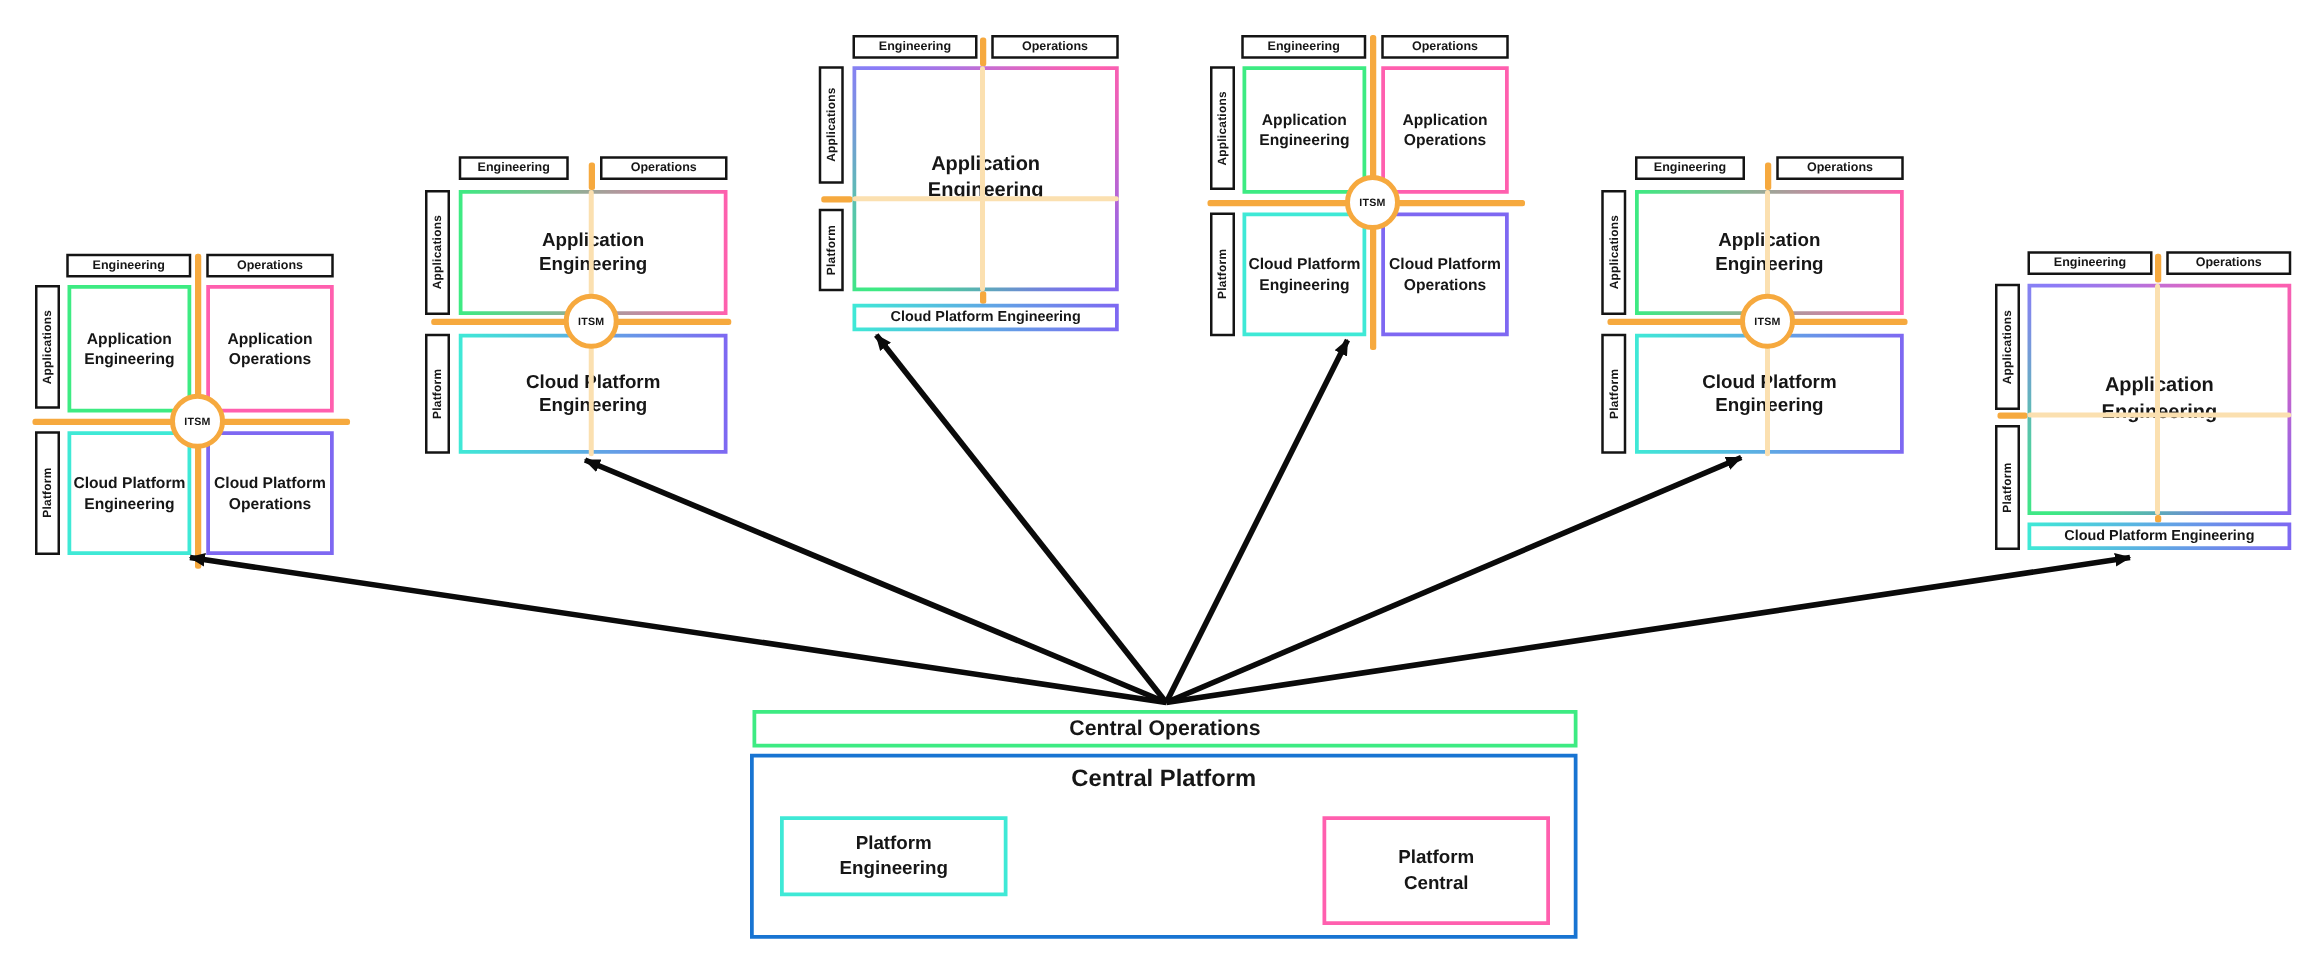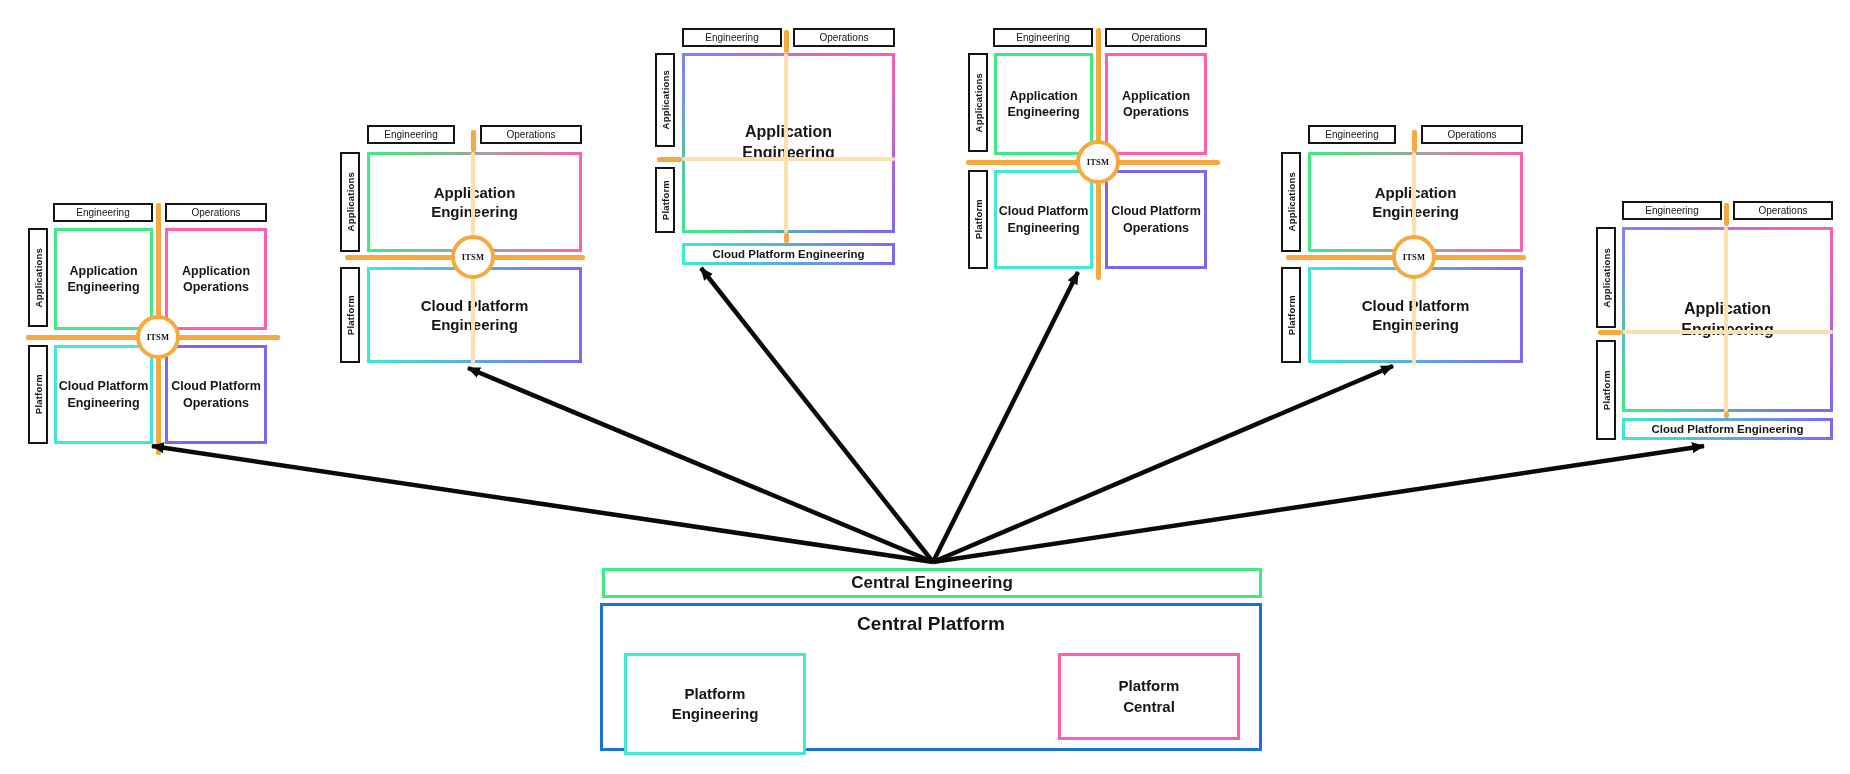--- a/index.html
+++ b/index.html
@@ -6,39 +6,39 @@
     --green:#3deb82; --pink:#ff5fae; --cyan:#3fe9d6; --purple:#7e68f2;
     --orange:#f6a93e; --orange-faint:#fbe0b0; --blue:#1874d2; --ink:#141414;
   }
   *{margin:0;padding:0;box-sizing:border-box;}
   html,body{background:#ffffff;}
   body{font-family:"Liberation Sans",sans-serif;color:#161616;}
   .stage{position:relative;width:1850px;height:774px;background:#fff;overflow:hidden;}
   .diag{position:absolute;}
   .hdr{position:absolute;height:19px;border:2.5px solid var(--ink);background:#fff;
        display:flex;align-items:center;justify-content:center;
-       font-size:10px;font-weight:normal;z-index:3;}
+       font-size:10px;font-weight:bold;z-index:3;}
   .sidebox{position:absolute;width:20px;border:2.5px solid var(--ink);background:#fff;
        display:flex;align-items:center;justify-content:center;z-index:3;}
   .sidebox span{writing-mode:vertical-rl;transform:rotate(180deg);
        font-size:9.5px;font-weight:bold;letter-spacing:.2px;white-space:nowrap;}
   .cell{position:absolute;background:#fff;display:flex;align-items:center;justify-content:center;
        text-align:center;font-weight:bold;z-index:2;border-style:solid;border-width:3px;
        font-size:12.5px;line-height:1.3;}
   .gwrap{position:absolute;padding:3px;z-index:2;}
   .gwrap .inner{width:100%;height:100%;background:#fff;display:flex;align-items:center;
        justify-content:center;text-align:center;font-weight:bold;line-height:1.3;}
   .grad-top{background:linear-gradient(90deg,var(--green),var(--pink));}
   .grad-bottom{background:linear-gradient(90deg,var(--cyan),var(--purple));}
   .grad-mono{background:conic-gradient(from 45deg,var(--pink) 0deg,var(--purple) 90deg,var(--green) 180deg,#8a7cf8 270deg,var(--pink) 360deg);}
   .oline{position:absolute;background:var(--orange);z-index:1;border-radius:2px;}
   .oline.faint{background:var(--orange-faint);z-index:3;}
   .itsm{position:absolute;width:44px;height:44px;border-radius:50%;background:#fff;
        border:4px solid var(--orange);z-index:4;display:flex;align-items:center;
-       justify-content:center;font-size:8.5px;font-weight:bold;letter-spacing:.2px;font-family:Liberation Serif, serif;}
+       justify-content:center;font-size:8.5px;font-weight:bold;letter-spacing:.2px;}
   .stack-label{font-size:15px;max-width:140px;}
   .mono-label{font-size:16px;max-width:150px;}
   .strip-label{font-size:11.5px;}
   .arrow-layer{position:absolute;left:0;top:0;width:1850px;height:774px;z-index:8;pointer-events:none;}
   .cbox{position:absolute;background:#fff;display:flex;align-items:center;justify-content:center;
        font-weight:bold;text-align:center;}
   .ops-box{border:3px solid var(--green);font-size:17px;z-index:5;}
   .plat-box{border:3.5px solid var(--blue);z-index:5;flex-direction:column;justify-content:flex-start;}
   .plat-title{font-size:19px;font-weight:bold;margin-top:7px;}
   .pchild{position:absolute;background:#fff;display:flex;align-items:center;justify-content:center;
@@ -246,26 +246,26 @@
       <line x1="933" y1="562" x2="152" y2="446" marker-end="url(#ah)"></line>
       <line x1="933" y1="562" x2="468" y2="368" marker-end="url(#ah)"></line>
       <line x1="933" y1="562" x2="701" y2="268" marker-end="url(#ah)"></line>
       <line x1="933" y1="562" x2="1078" y2="272" marker-end="url(#ah)"></line>
       <line x1="933" y1="562" x2="1393" y2="366" marker-end="url(#ah)"></line>
       <line x1="933" y1="562" x2="1704" y2="446" marker-end="url(#ah)"></line>
     </g>
   </svg>
 
   <div class="cbox ops-box" style="left:602px;top:568px;width:660px;height:30px;">
-    <span>Central Engineering</span>
+    <span>Central Operations</span>
   </div>
 
   <div class="cbox plat-box" style="left:600px;top:603px;width:662px;height:148px;">
     <div class="plat-title">Central Platform</div>
-    <div class="pchild" style="left:21px;top:47px;width:182px;height:102px;border-color:var(--cyan);">
+    <div class="pchild" style="left:21px;top:47px;width:182px;height:64px;border-color:var(--cyan);">
       <span>Platform Engineering</span>
     </div>
     <div class="pchild" style="left:455px;top:47px;width:182px;height:87px;border-color:var(--pink);">
       <span>Platform Central</span>
     </div>
   </div>
 
 </div>
 
 </body></html>

